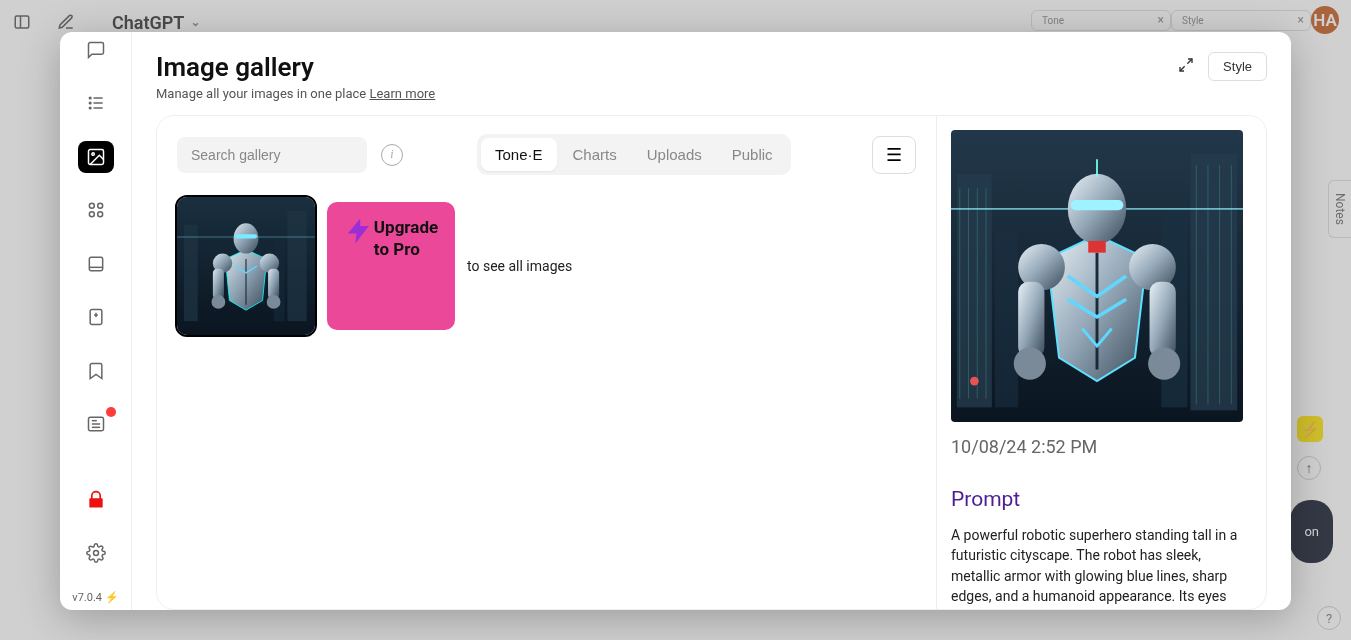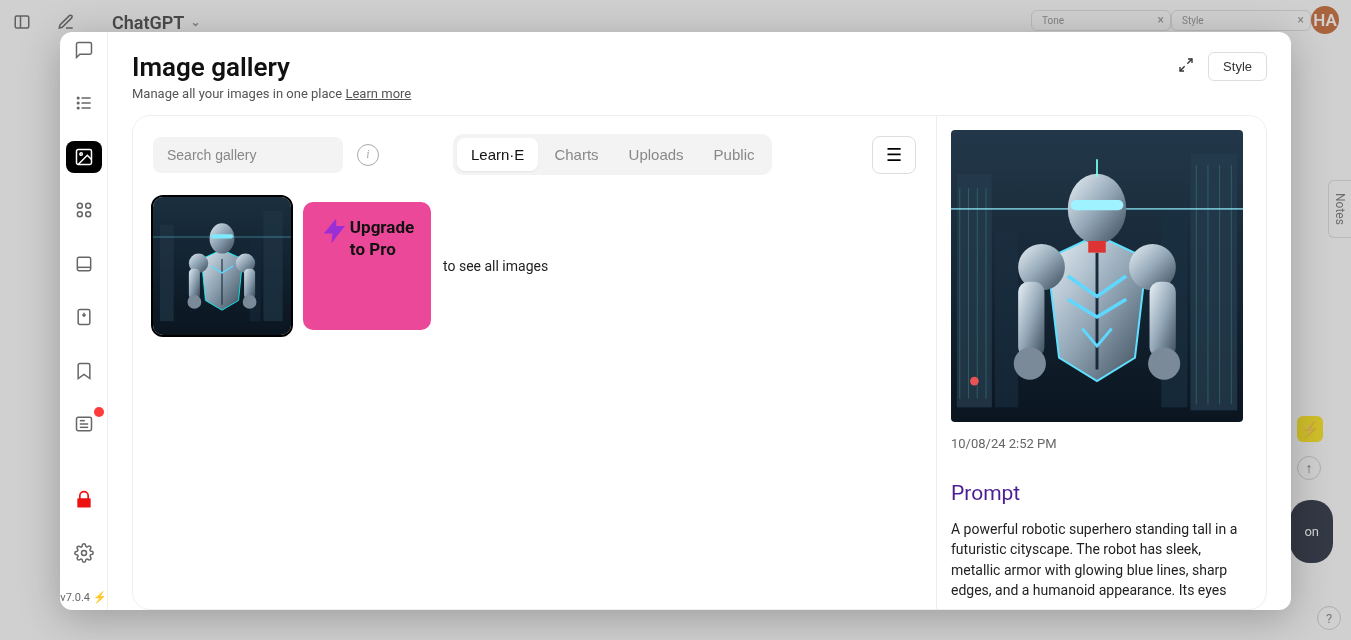--- a/index.html
+++ b/index.html
@@ -134,21 +134,21 @@
   bottom: 30px;
   background: #fff;
   border-radius: 12px;
   box-shadow: 0 8px 40px rgba(0,0,0,0.25);
   display: flex;
   overflow: hidden;
 }
 
 
 .side {
-  width: 48px;
+  width: 72px;
   border-right: 1px solid #eee;
   display: flex;
   flex-direction: column;
   align-items: center;
   padding-top: 2px;
   gap: 22px;
   position:relative;
   flex-shrink:0;
 }
 .side .s-icon {
@@ -347,21 +347,21 @@
 }
 .right-pane::-webkit-scrollbar{width:8px;}
 .right-pane::-webkit-scrollbar-thumb{background:#ddd;border-radius:4px;}
 .big-img {
   width: 292px;
   height: 292px;
   border-radius: 4px;
   overflow:hidden;
 }
 .timestamp {
-  font-size: 13px;
+  font-size: 18px;
   color: #666;
   margin-top: 14px;
 }
 .prompt-h {
   font-size: 21px;
   color: #4c1d95;
   margin-top: 30px;
   font-weight: 400;
 }
 .prompt-p {
@@ -513,21 +513,21 @@
         <button class="close-btn">Style</button>
       </div>
     </div>
 
     <div class="content-panel">
       <div class="left-pane">
         <div class="toolbar">
           <input class="search-input" placeholder="Search gallery" style="">
           <span class="info-circ">i</span>
           <div class="tab-group">
-            <button class="tab active">Learn·E</button>
+            <button class="tab active">Tone·E</button>
             <button class="tab">Charts</button>
             <button class="tab">Uploads</button>
             <button class="tab">Public</button>
           </div>
           <button class="menu-btn">☰</button>
         </div>
 
         <div class="tiles">
           <div class="tile sel">
             <svg class="robot" viewBox="0 0 100 100" preserveAspectRatio="xMidYMid slice">

